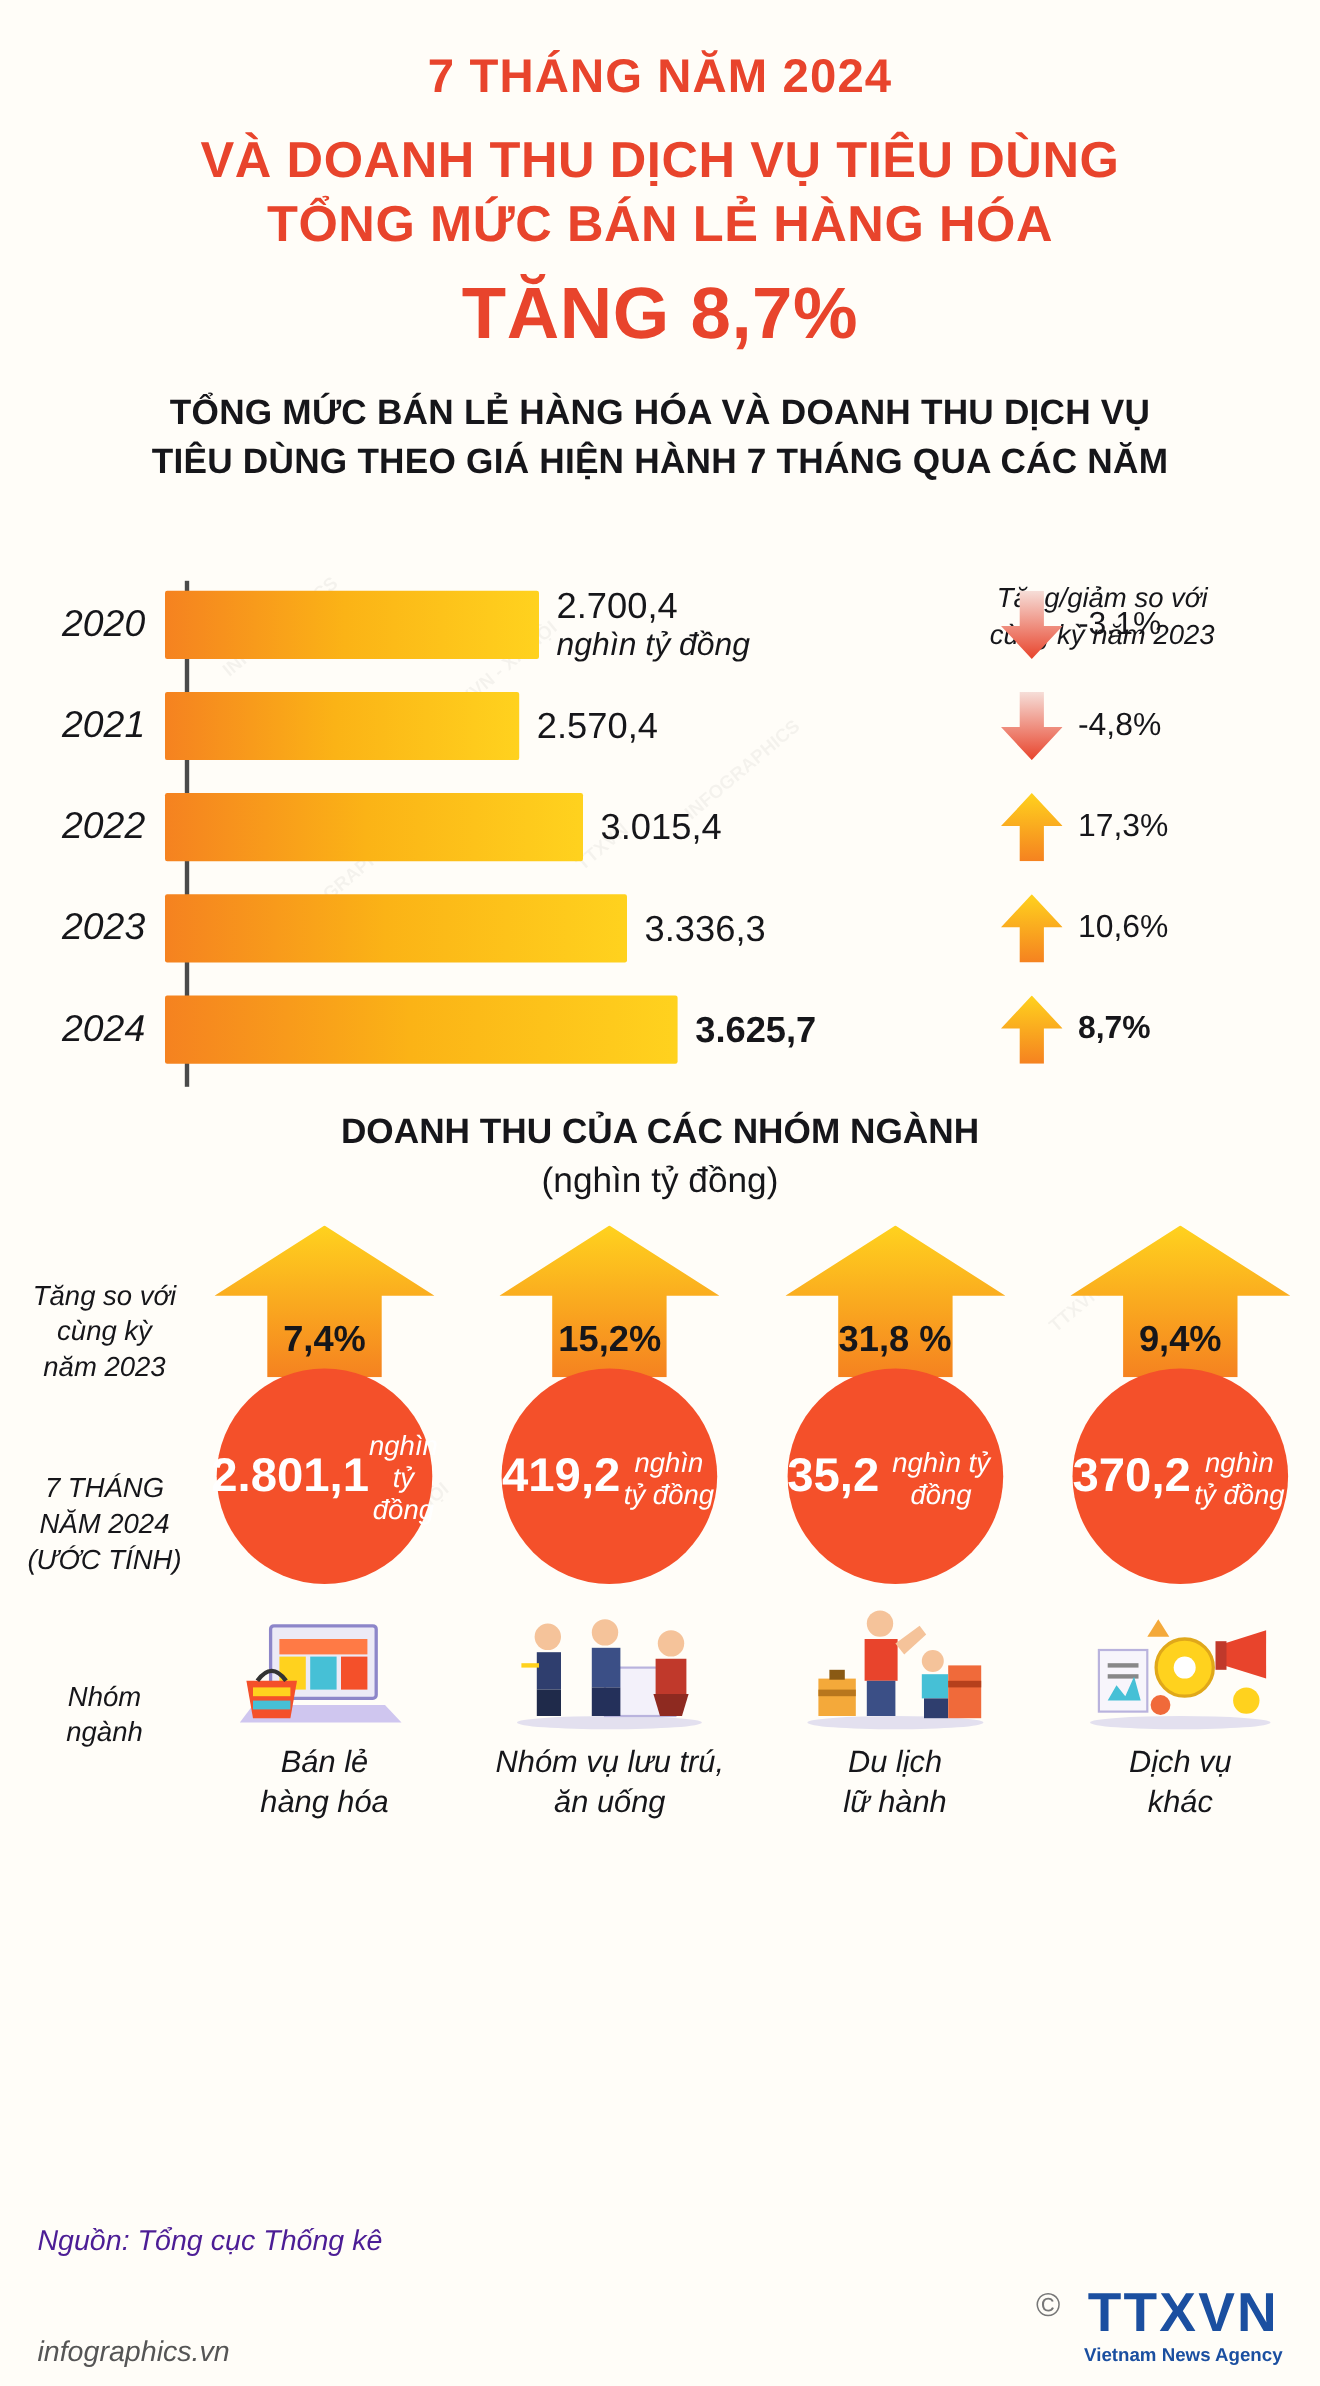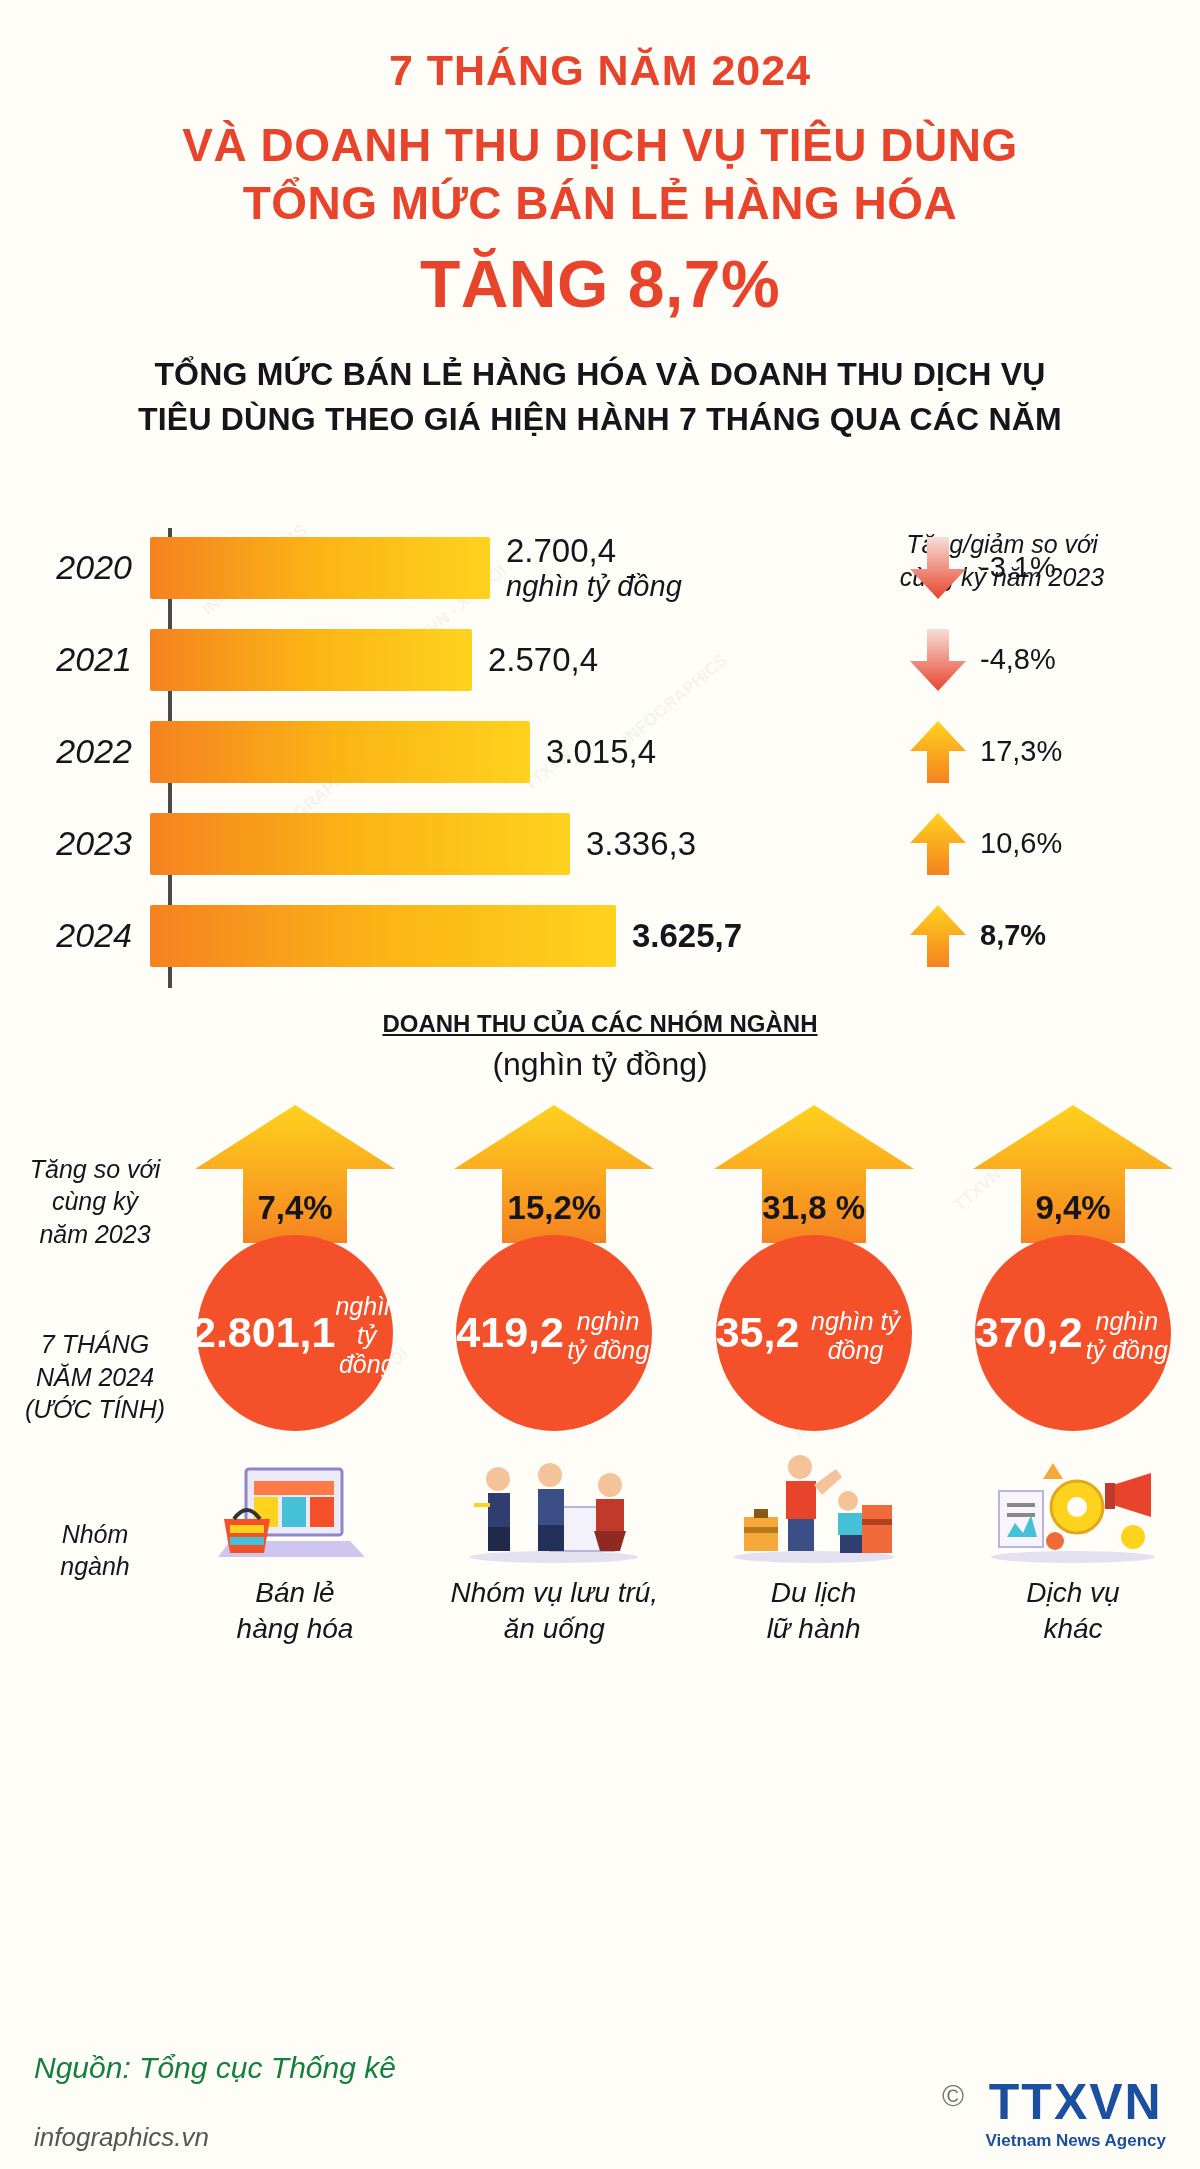--- a/index.html
+++ b/index.html
@@ -73,21 +73,21 @@
     position:absolute; right:40px; top:50%; transform:translateY(-50%);
     display:flex; align-items:center; gap:14px; width:250px;
   }
   .arrow { width:56px; height:62px; position:relative; }
   .delta-text { font-size:29px; color:#16161a; }
   .delta-text.bold { font-weight:bold; }
 
   
   .sec2-title {
     text-align:center; margin-top:34px;
-    font-size:24px; font-weight:bold; color:#16161a;text-decoration:underline;
+    font-size:32px; font-weight:bold; color:#16161a;
   }
   .sec2-sub {
     text-align:center; margin-top:8px;
     font-size:32px; color:#16161a;
   }
   .groups {
     position:relative; margin-top:22px; height:560px;
   }
   .rowlabels {
     position:absolute; left:10px; top:48px; width:170px;
@@ -115,22 +115,22 @@
     position:relative; z-index:3;
   }
   .circle .num { font-size:43px; font-weight:bold; line-height:1; }
   .circle .unit { font-size:25px; font-style:italic; margin-top:6px; }
   .illus { height:128px; margin-top:6px; display:flex; align-items:flex-end; justify-content:center; }
   .gname { margin-top:10px; font-size:28px; font-style:italic; line-height:1.3; color:#16161a; }
 
   
   .footer { position:absolute; left:0; right:0; bottom:0; height:150px; }
   .source {
-    position:absolute; left:34px; top:32px;
-    font-size:30px; font-style:italic; color:#15803d;
+    position:absolute; left:34px; top:2px;
+    font-size:26px; font-style:italic; color:#4c1d95;
   }
   .site {
     position:absolute; left:34px; bottom:16px;
     font-size:26px; font-style:italic; color:#555;
   }
   .brand {
     position:absolute; right:34px; bottom:18px; text-align:center;
   }
   .brand .ttxvn {
     font-size:50px; font-weight:bold; color:#1b4fa0; letter-spacing:2px;

